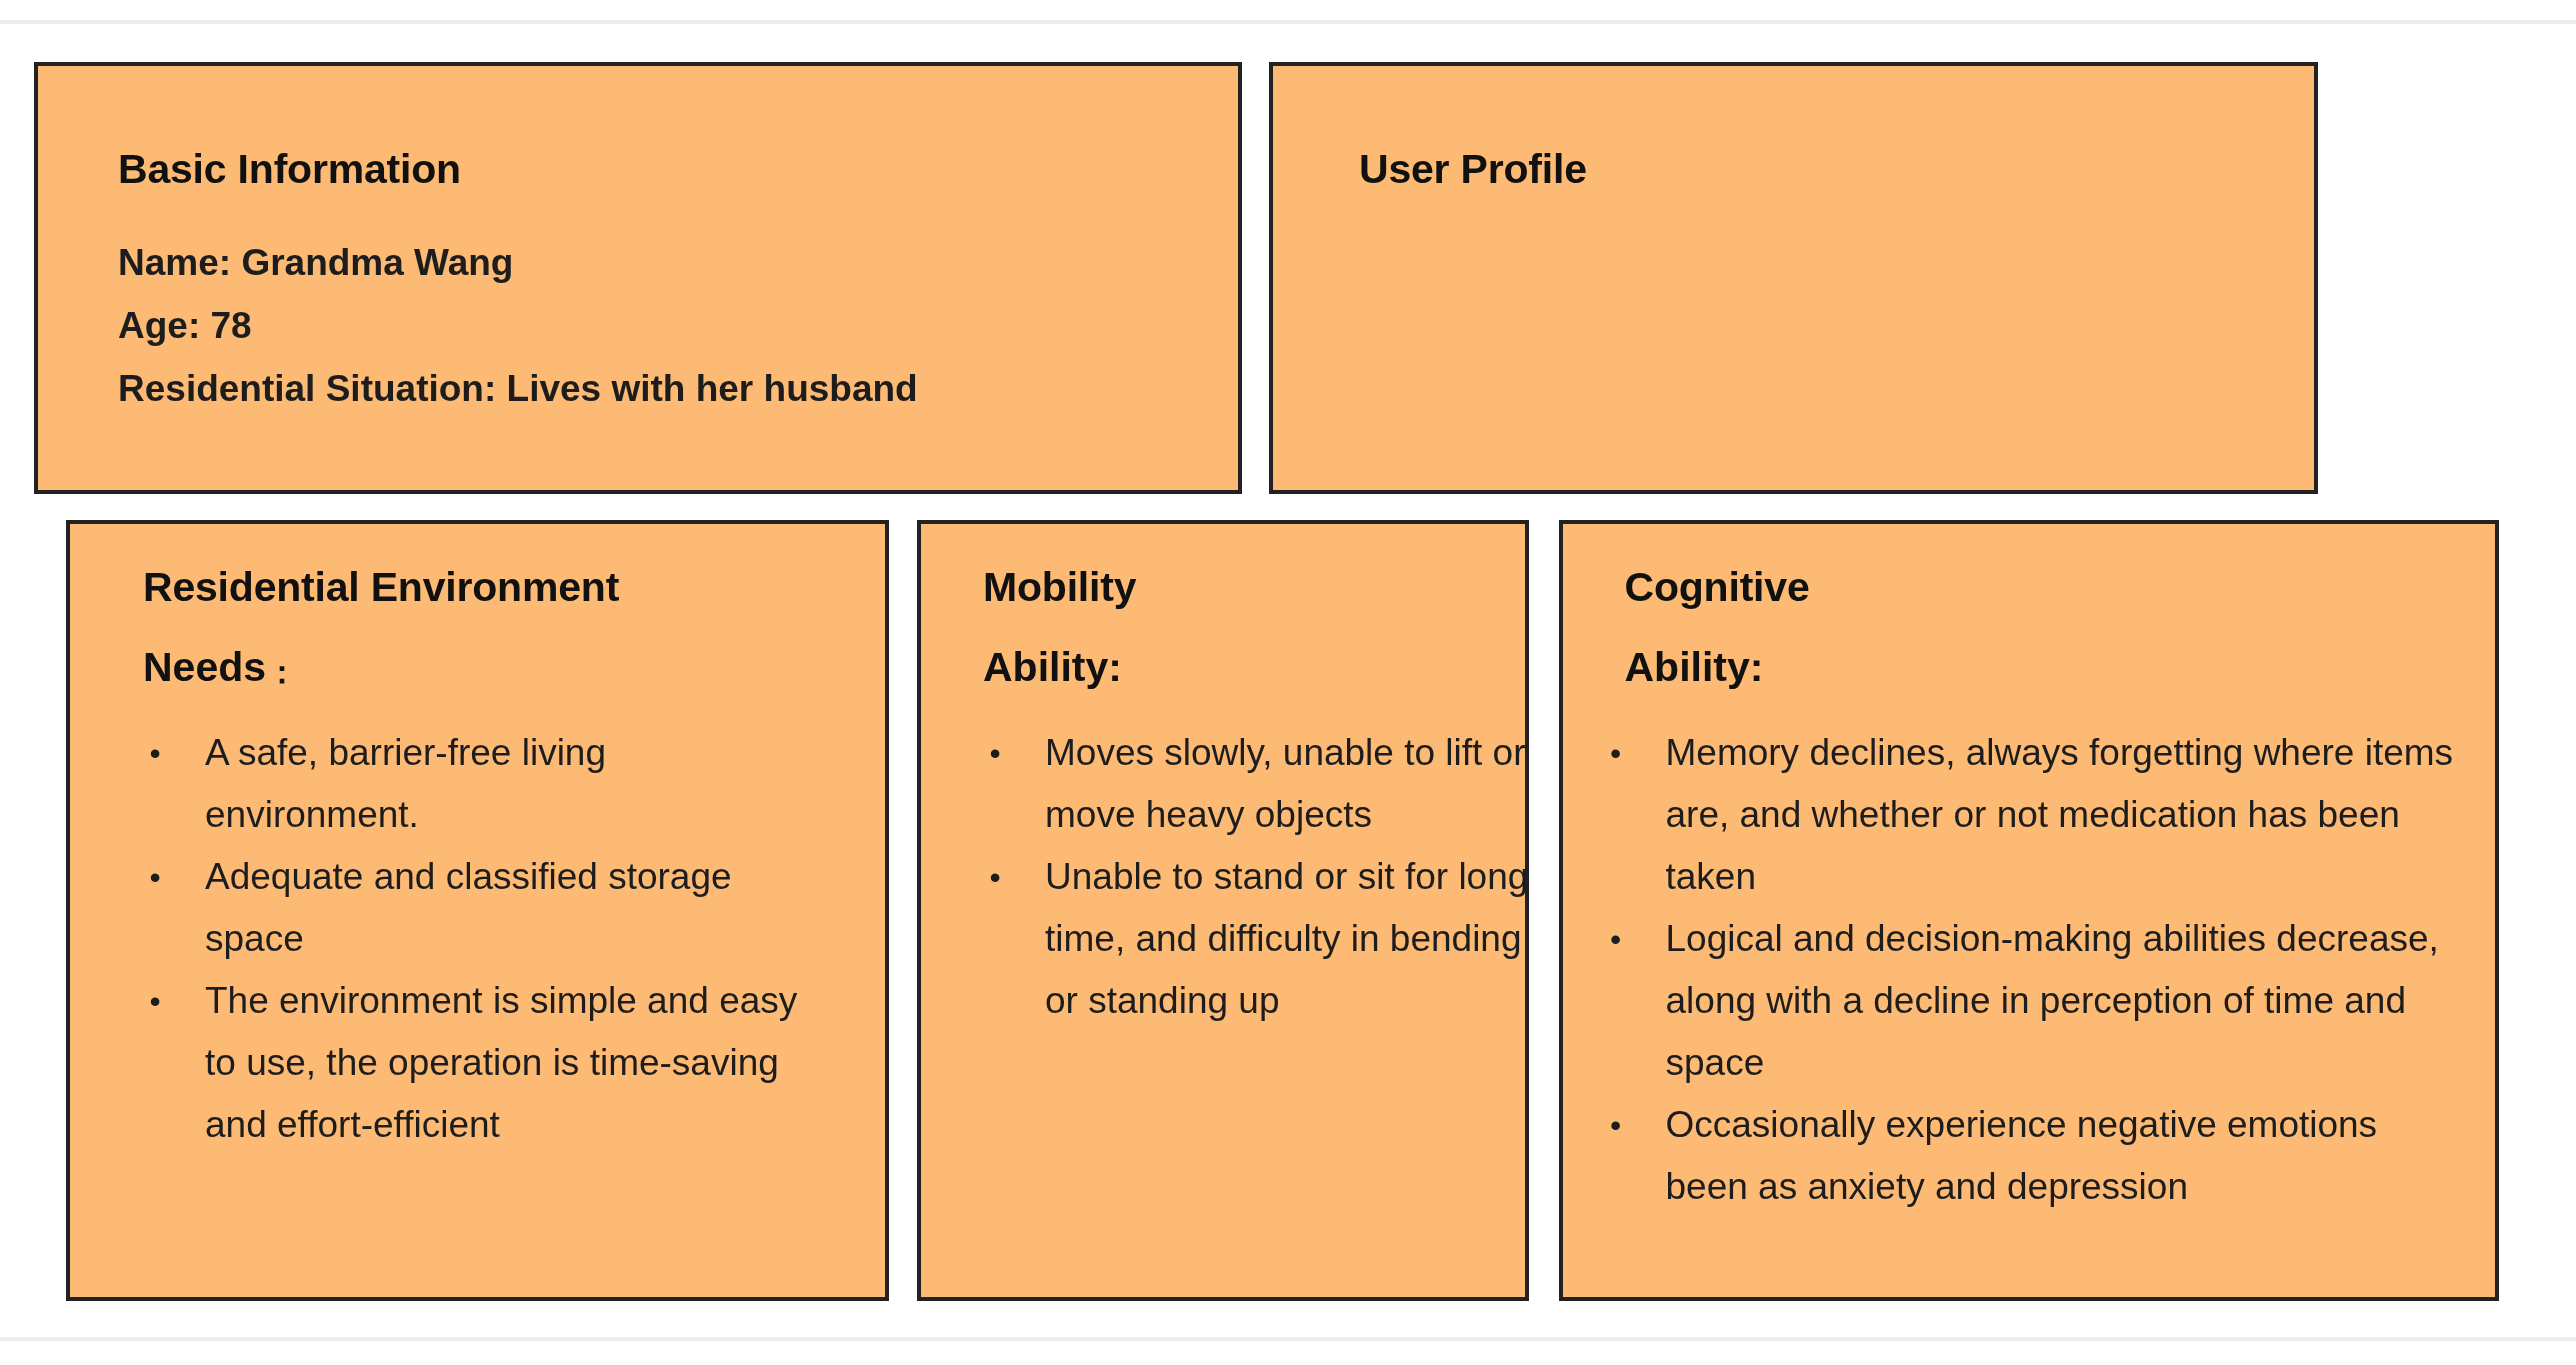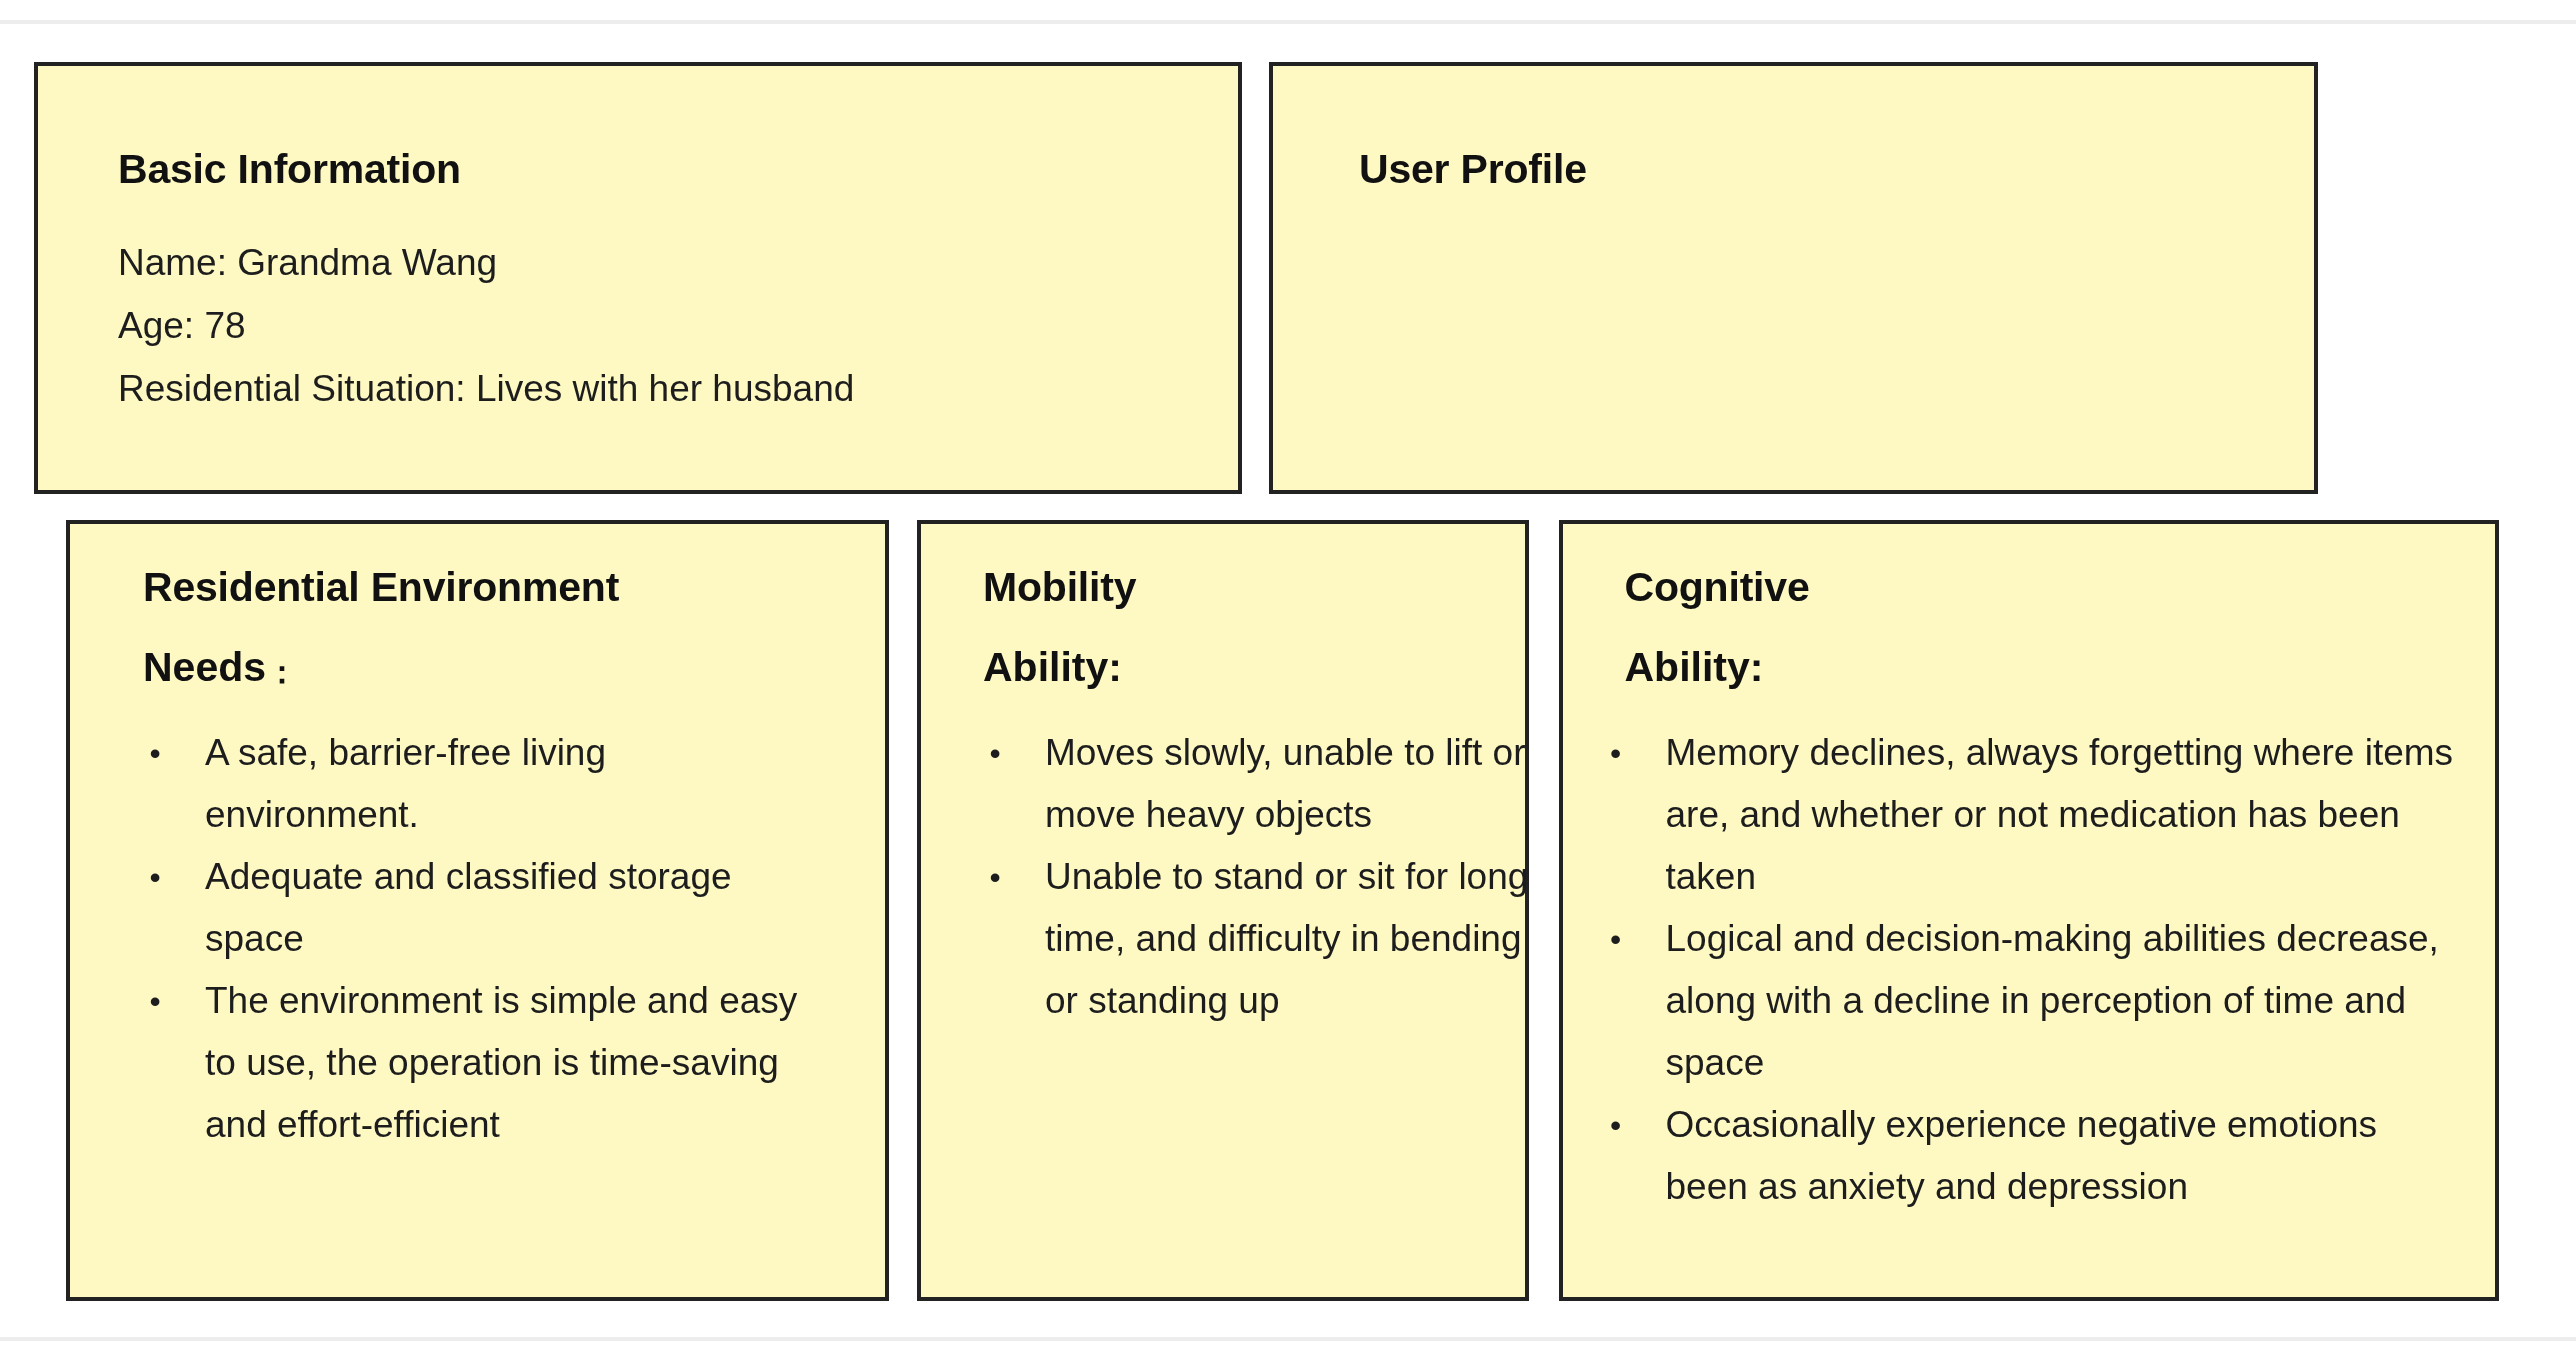--- a/index.html
+++ b/index.html
@@ -43,21 +43,21 @@
     height: 432px;
   }
   .row-bottom {
     left: 34px;
     top: 520px;
     width: 2496px;
     height: 781px;
     padding-left: 32px;
   }
   .card {
-    background: #fef9c3;
+    background: #fdba74;
     border: 4px solid #222222;
     box-sizing: border-box;
     position: relative;
   }
   
   .card-basic   { width: 1208px; }
   .card-profile { width: 1049px; margin-left: 27px; }
   
   .card-residential { width: 823px; }
   .card-mobility    { width: 612px;  margin-left: 28px; }
@@ -70,20 +70,21 @@
     letter-spacing: -0.2px;
     line-height: 1.1;
     margin: 0;
     color: #111111;
   }
   .body-line {
     font-size: 37px;
     line-height: 63px;
     color: #1d1d1d;
     white-space: nowrap;
+    font-weight: bold;
   }
   .body-para {
     font-size: 37px;
     line-height: 63px;
     color: #1d1d1d;
     margin: 0;
   }
 
   
   .basic-title    { position: absolute; left: 80px; top: 81px; }

